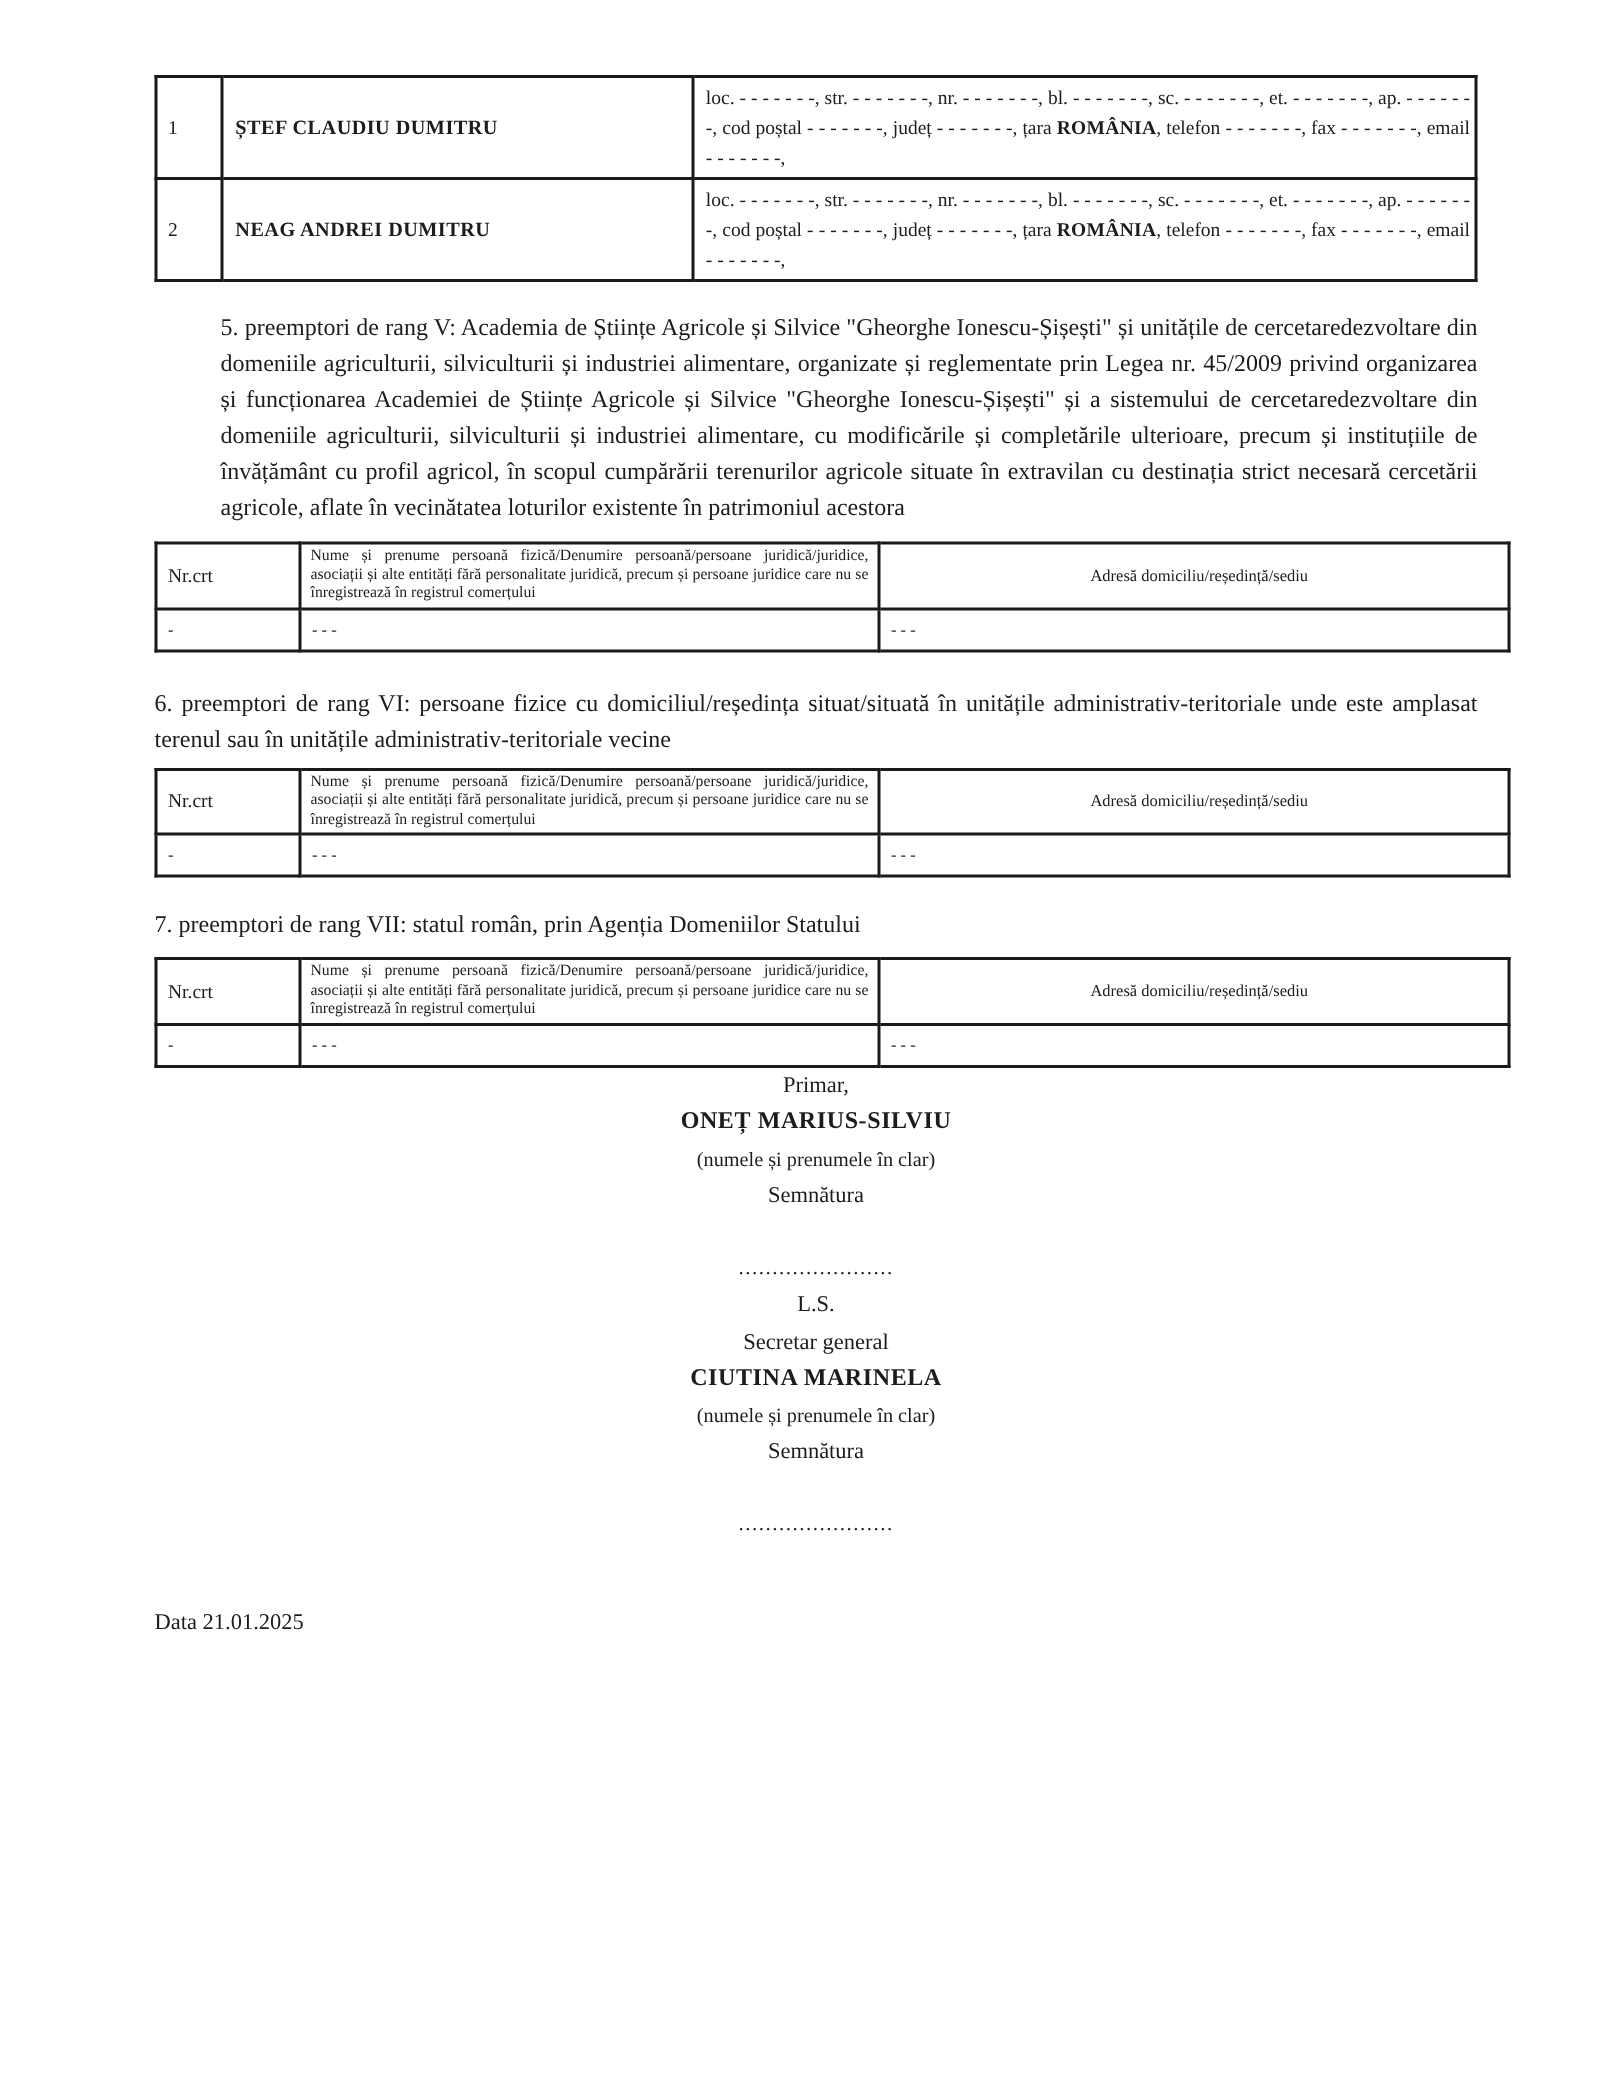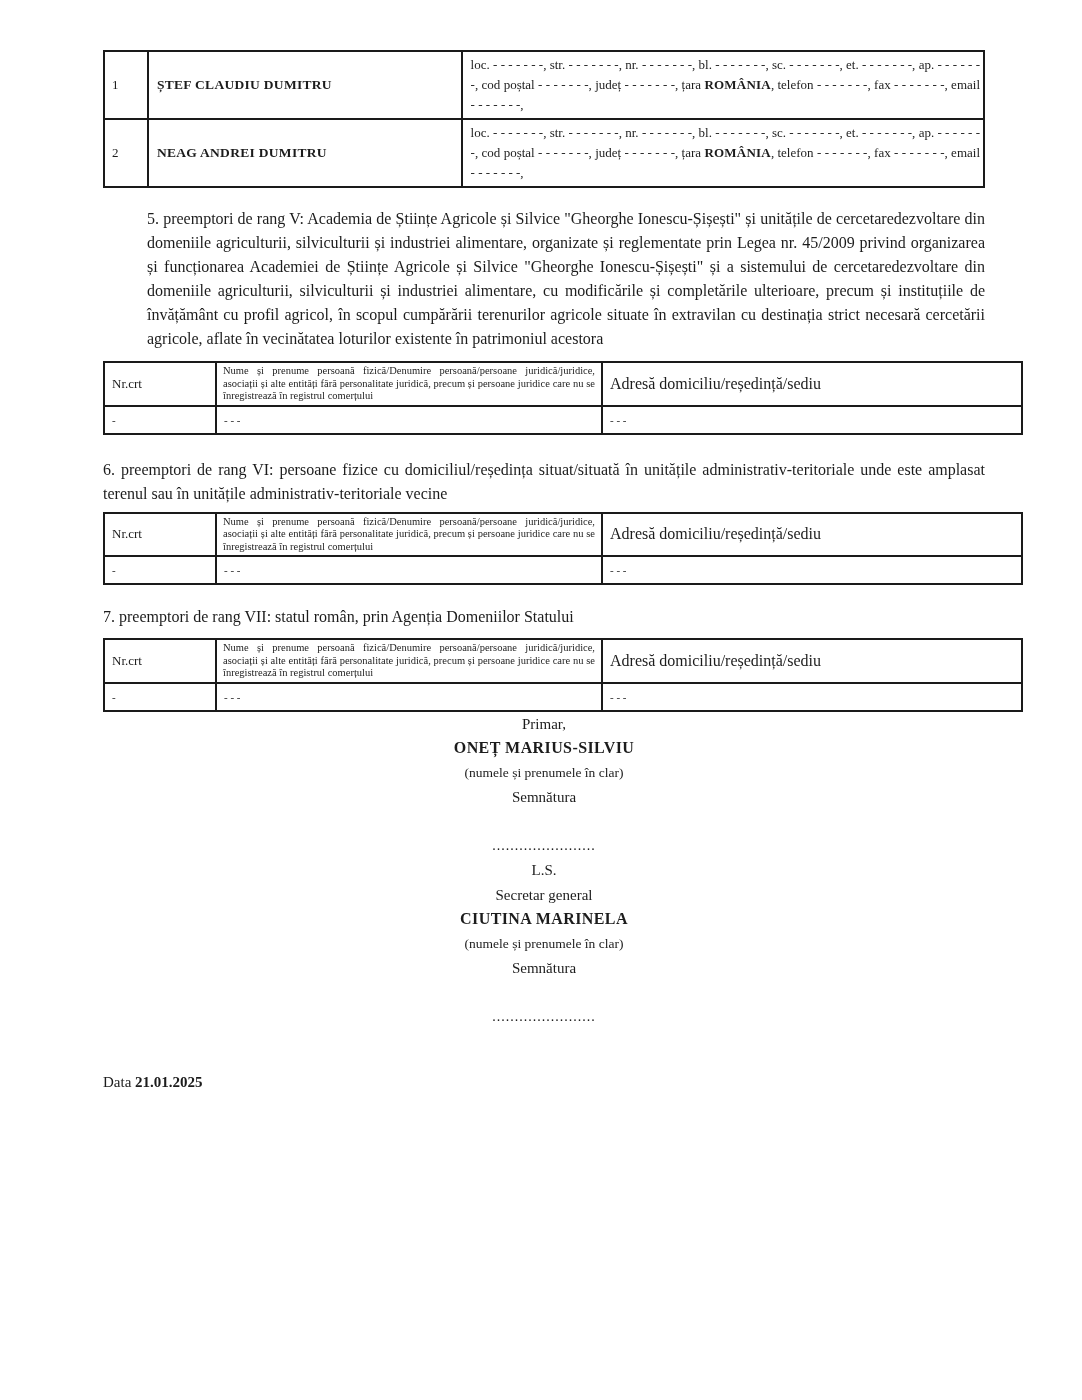--- a/index.html
+++ b/index.html
@@ -41,37 +41,38 @@
     padding-left: 8px;
   }
   .parties-table .addr-cell {
     font-size: 13px; line-height: 20px;
     text-align: justify;
     padding: 3px 3px 3px 8px;
   }
   .addr-cell b { letter-spacing: 0.2px; }
 
   
-  .preemptor-table .col-nr   { width: 112px; border-radius: 16px; }
+  .preemptor-table .col-nr   { width: 96px; border-radius: 16px; }
   .preemptor-table .col-nume { width: 386px; }
   .preemptor-table .col-adr  { width: 420px; }
   .preemptor-table .hdr-row  { height: 43px; }
   .preemptor-table .data-row { height: 28px; }
   .preemptor-table .nr-cell {
     font-size: 13px; padding-left: 7px;
   }
   .preemptor-table .nume-hdr-cell {
     font-size: 10.5px; line-height: 12.5px;
     text-align: justify;
     padding: 2px 6px;
     vertical-align: middle;
   }
   .preemptor-table .adr-hdr-cell {
-    font-size: 16px;
+    font-size: 11px;
     padding-left: 7px;
+    text-align: center;
   }
   .preemptor-table .dash-cell {
     font-size: 11px; padding-left: 7px;
   }
 
   
   .para {
     font-size: 16px;
     line-height: 24px;
     text-align: justify;
@@ -100,21 +101,21 @@
     letter-spacing: 1px;
     font-size: 14px;
   }
 
   
   .date-line {
     margin-top: 45px;
     font-size: 15px;
     text-align: left;
   }
-  .date-value { font-weight: bold; }
+  .date-value { font-weight: normal; }
 </style>
 </head>
 <body>
 
 <div class="content">
 
   <table class="parties-table">
     <tbody>
         <tr>
       <td class="idx-cell col-idx">1</td>

